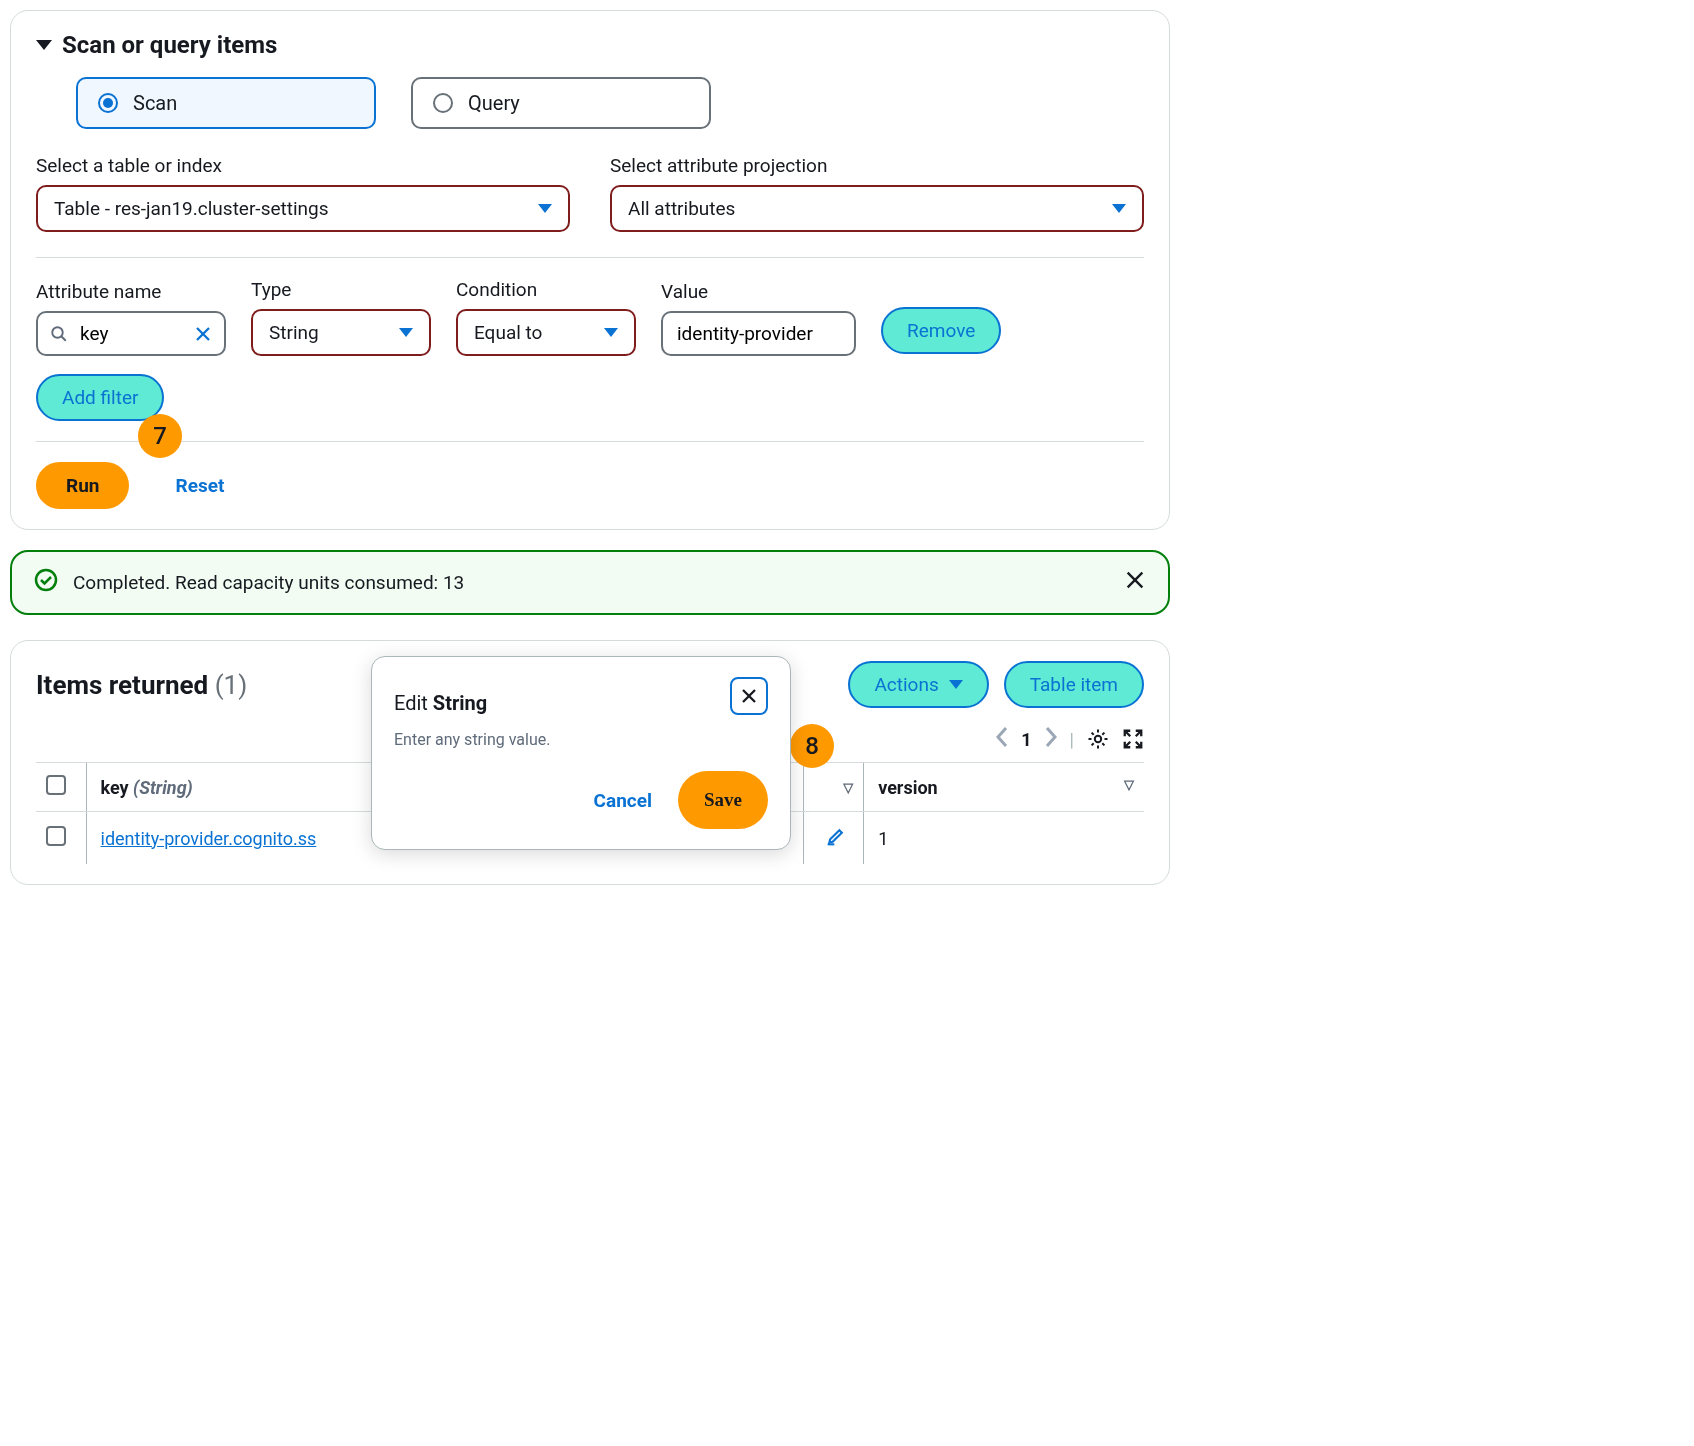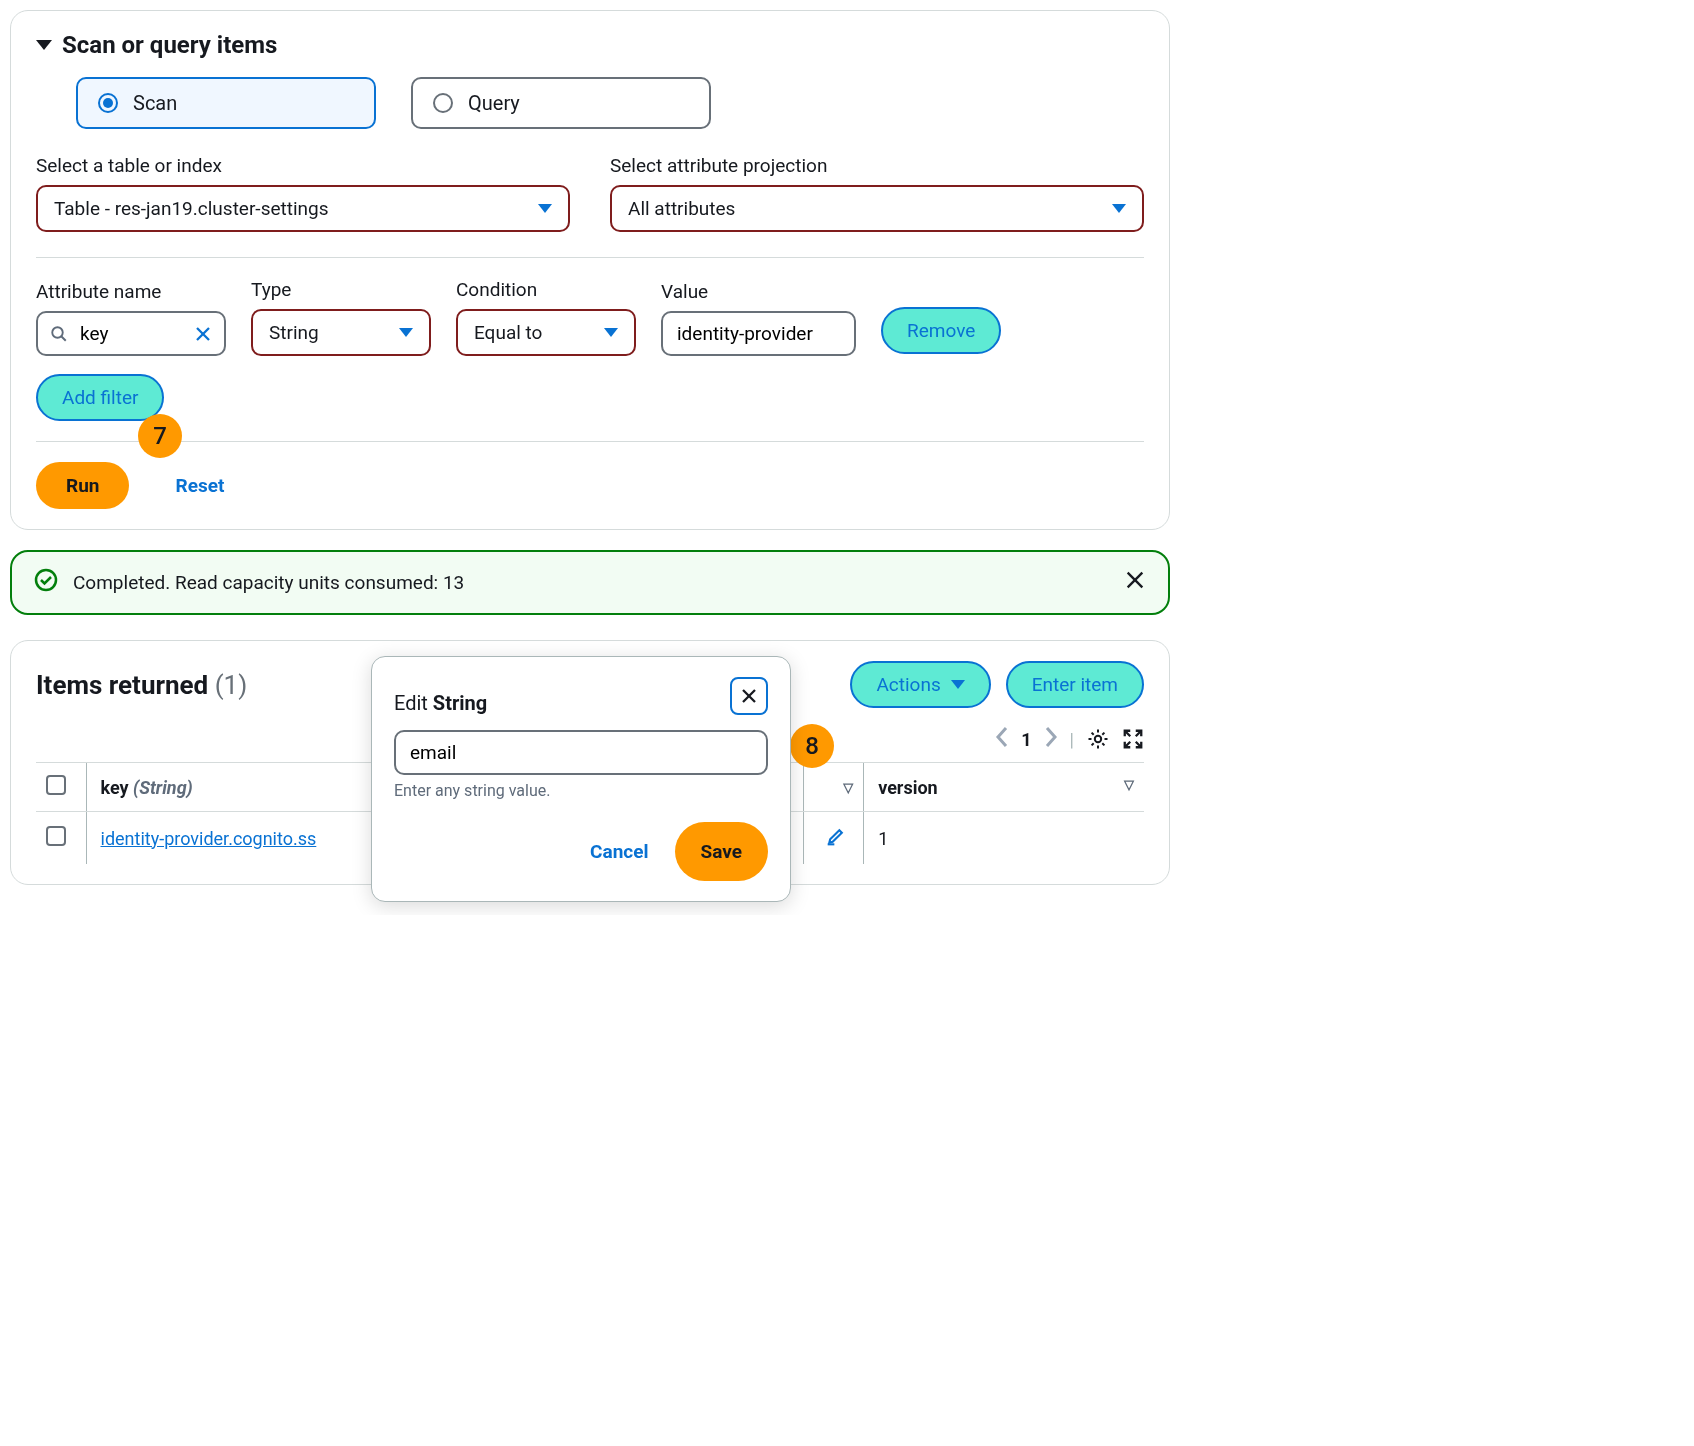--- a/index.html
+++ b/index.html
@@ -32,21 +32,21 @@
   .filter-row { display: flex; gap: 25px; align-items: flex-end; margin-bottom: 18px; }
   .filter-group { display: flex; flex-direction: column; gap: 8px; }
 
   .input-box { display: flex; align-items: center; gap: 10px; border: 2px solid #687078; border-radius: 10px; padding: 8px 12px; font-size: 19px; background: #fff; min-height: 44px; }
   .input-box input { border: none; outline: none; font-size: 19px; flex: 1; width: 100%; background: transparent; }
 
   .search-icon svg, .clear-icon svg { display: block; }
 
   .pill-btn { border: 2px solid #0972d3; color: #0972d3; background: #5eead4; border-radius: 999px; padding: 10px 24px; font-size: 19px; font-weight: 400; cursor: pointer; }
   .pill-btn-orange { border: none; background: #ff9900; color: #16191f; border-radius: 999px; padding: 12px 30px; font-size: 19px; font-weight: 700; cursor: pointer; }
-  .pill-btn-orange.small { padding: 18px 26px; }
+  .pill-btn-orange.small { padding: 18px 26px; font-family: Liberation Serif, serif; }
   .link-btn { color: #0972d3; background: none; border: none; font-size: 19px; font-weight: 700; cursor: pointer; }
 
   .run-row { display: flex; align-items: center; gap: 40px; position: relative; }
 
   .number-badge { position: absolute; width: 44px; height: 44px; background: #ff9900; border-radius: 50%; display: flex; align-items: center; justify-content: center; font-size: 24px; font-weight: 500; z-index: 5; }
 
   .alert { display: flex; align-items: center; gap: 15px; border: 2px solid #037f0c; background: #f2fcf3; border-radius: 18px; padding: 16px 22px; margin-bottom: 25px; font-size: 19px; position: relative; }
   .alert .close-alert { margin-left: auto; cursor: pointer; }
 
   .items-header { display: flex; align-items: center; justify-content: space-between; margin-bottom: 18px; }
@@ -202,21 +202,21 @@
     <div class="items-header">
       <div class="items-title">
         <span>Items returned</span>
         <span class="items-count">(1)</span>
       </div>
       <div class="items-actions">
         <button class="pill-btn" style="display:flex;align-items:center;gap:10px">
           <span>Actions</span>
           <span class="blue-caret"></span>
         </button>
-        <button class="pill-btn">Enter item</button>
+        <button class="pill-btn">Table item</button>
       </div>
     </div>
 
     <div class="toolbar">
       <span class="number-badge" style="right:310px; top:-2px;">8</span>
       <div class="pager">
         <span class="chev">
           <svg width="14" height="22" viewBox="0 0 14 22" fill="none" stroke="#9ba7b6" stroke-width="3">
               <polyline points="11,2 3,11 11,20"></polyline>
             </svg>
@@ -291,23 +291,20 @@
           <span>Edit</span>
           <b>String</b>
         </div>
         <div class="popover-close">
           <svg width="18" height="18" viewBox="0 0 24 24" fill="none" stroke="#16191f" stroke-width="3">
               <line x1="4" y1="4" x2="20" y2="20"></line>
               <line x1="20" y1="4" x2="4" y2="20"></line>
             </svg>
         </div>
       </div>
-      <div class="input-box">
-        <input value="email" style="">
-      </div>
       <div class="hint">Enter any string value.</div>
       <div class="popover-actions">
         <button class="link-btn">Cancel</button>
         <button class="pill-btn-orange small">Save</button>
       </div>
     </div>
 
   </div>
 
 </div>

